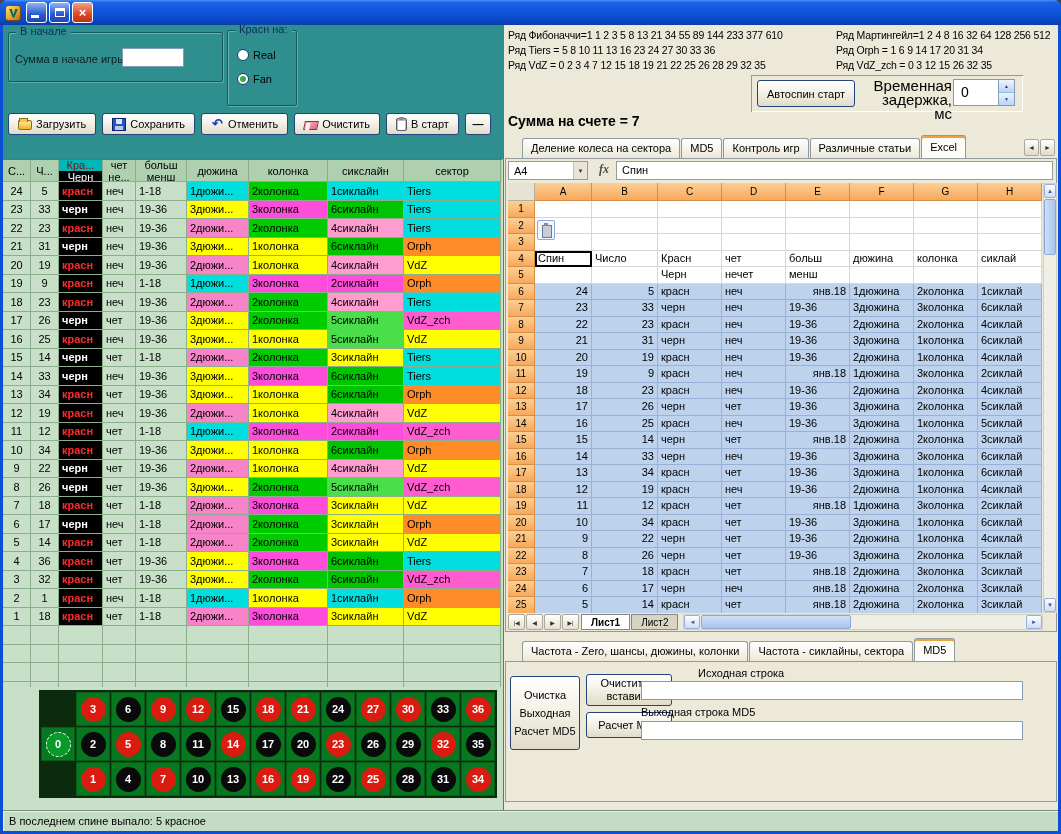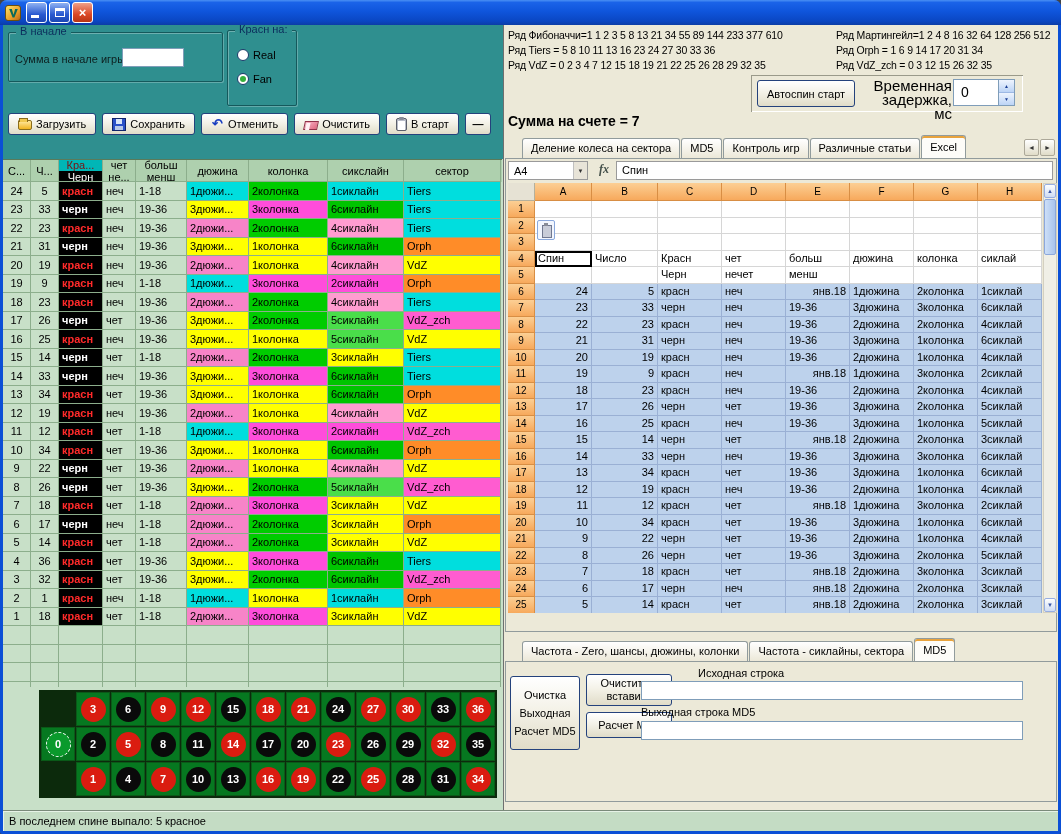--- a/index.html
+++ b/index.html
@@ -1005,20 +1005,36 @@
             <span class="paste-tag"></span>
           </div>
 
         <div class="xvscroll">
           <span class="xsbtn">▲</span>
           <span class="xsthumb"></span>
           <span class="xsfill"></span>
           <span class="xsbtn">▼</span>
         </div>
 
+        <div class="xsheet-row">
+          <span class="xnav">|◀</span>
+          <span class="xnav">◀</span>
+          <span class="xnav">▶</span>
+          <span class="xnav">▶|</span>
+          <span style="display:flex;">
+              <span class="xtab active">Лист1</span>
+              <span class="xtab">Лист2</span>
+            </span>
+          <span class="xhscroll">
+            <span class="xhbtn">◄</span>
+            <span class="xhthumb"></span>
+            <span class="xhfill"></span>
+            <span class="xhbtn">►</span>
+          </span>
+        </div>
       </div>
 
       <div class="tabbar bottom-tabs">
           <span class="tab">Частота - Zero, шансы, дюжины, колонки</span>
           <span class="tab">Частота - сиклайны, сектора</span>
           <span class="tab active">MD5</span>
         </div>
 
       <div class="md5-panel">
         <span class="xpbtn md5-big">

